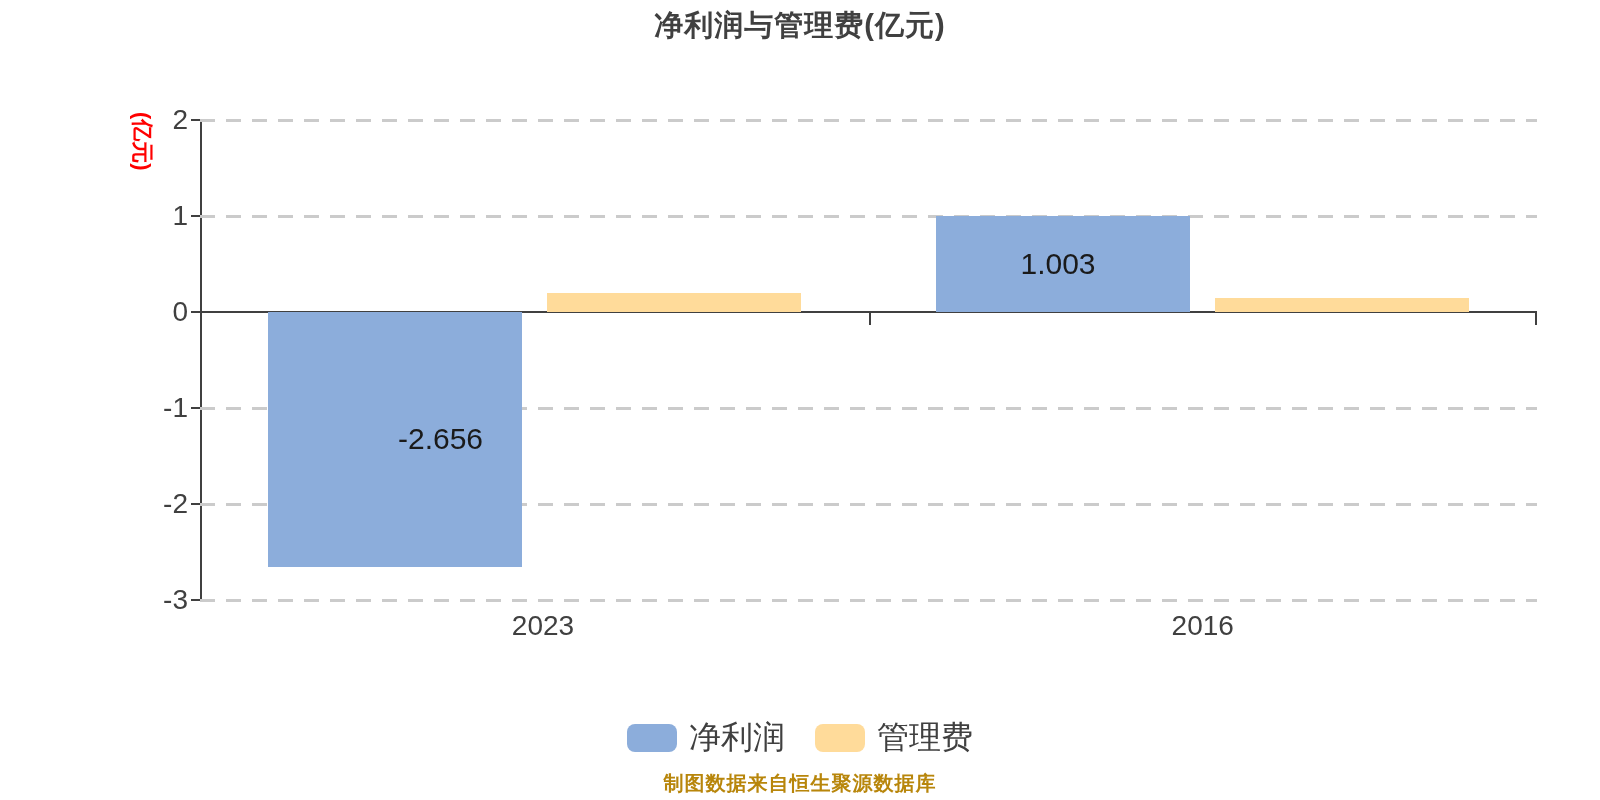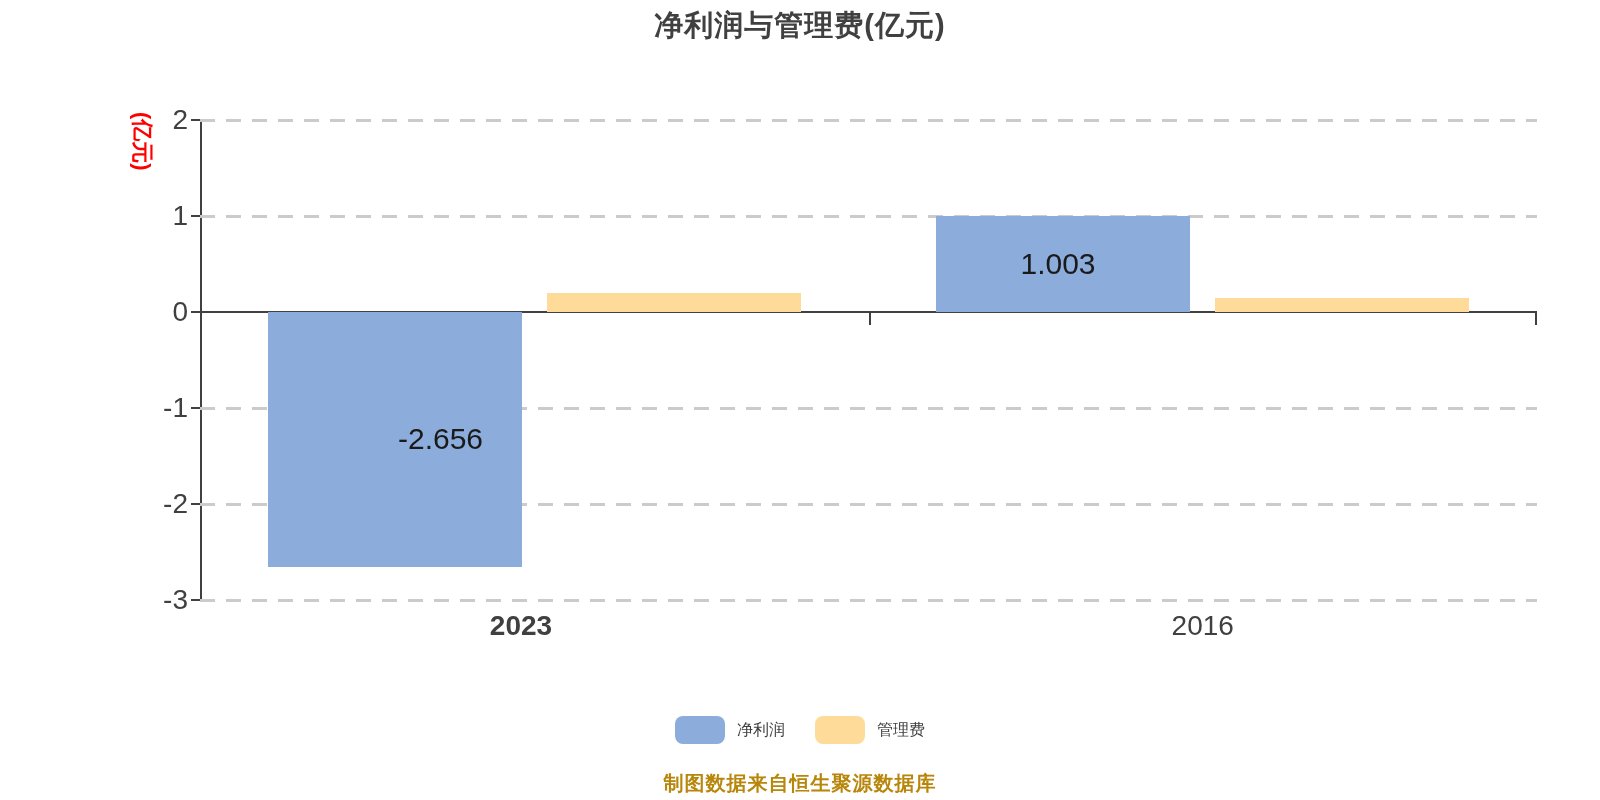--- a/index.html
+++ b/index.html
@@ -49,21 +49,21 @@
   .x-label{
     position:absolute;transform:translateX(-50%);
     font-size:28px;color:#404040;white-space:nowrap;
   }
   .legend{
     position:absolute;top:716px;left:0;width:100%;
     display:flex;justify-content:center;align-items:center;gap:30px;
   }
   .legend-item{display:flex;align-items:center;gap:12px;}
   .legend-swatch{width:50px;height:28px;border-radius:8px;}
-  .legend-label{font-size:16px;color:#404040;font-weight:500;}
+  .legend-label{font-size:32px;color:#404040;font-weight:500;}
   .footer-note{
     position:absolute;top:770px;left:0;width:100%;text-align:center;
     font-size:20px;font-weight:bold;color:#b8860b;letter-spacing:1px;
   }
 </style>
 </head>
 <body>
 
 <div class="chart">
 
@@ -90,21 +90,21 @@
       <div class="ytick-mark" style="left: -9px; top: 287px;"></div>
       <div class="gridline" style="top: 382.5px;"></div>
       <div class="ytick-label" style="left: -82px; top: 384px;">-2</div>
       <div class="ytick-mark" style="left: -9px; top: 383px;"></div>
       <div class="gridline" style="top: 478.5px;"></div>
       <div class="ytick-label" style="left: -82px; top: 480px;">-3</div>
       <div class="ytick-mark" style="left: -9px; top: 479px;"></div>
       <div class="bar" style="left: 67.5185px; top: 192px; width: 254.03px; height: 254.976px; background: rgb(140, 173, 219);"></div>
       <div class="bar-label" style="left: 194.534px; top: 319.488px; margin-left: 46px;">-2.656</div>
       <div class="bar" style="left: 346.952px; top: 172.8px; width: 254.03px; height: 19.2px; background: rgb(255, 219, 154);"></div>
-      <div class="x-label" style="left: 321px; top: 490px; font-weight: bold;">2023</div>
+      <div class="x-label" style="left: 343px; top: 490px;">2023</div>
       <div class="bar" style="left: 736.019px; top: 95.712px; width: 254.03px; height: 96.288px; background: rgb(140, 173, 219);"></div>
       <div class="bar-label" style="left: 858px; top: 143.856px;">1.003</div>
       <div class="bar" style="left: 1015.45px; top: 177.6px; width: 254.03px; height: 14.4px; background: rgb(255, 219, 154);"></div>
       <div class="x-label" style="left: 1002.75px; top: 490px;">2016</div>
     </div>
 
   <div class="legend">
     <div class="legend-item">
       <span class="legend-swatch" style="background: rgb(140, 173, 219);"></span>
       <span class="legend-label">净利润</span>

